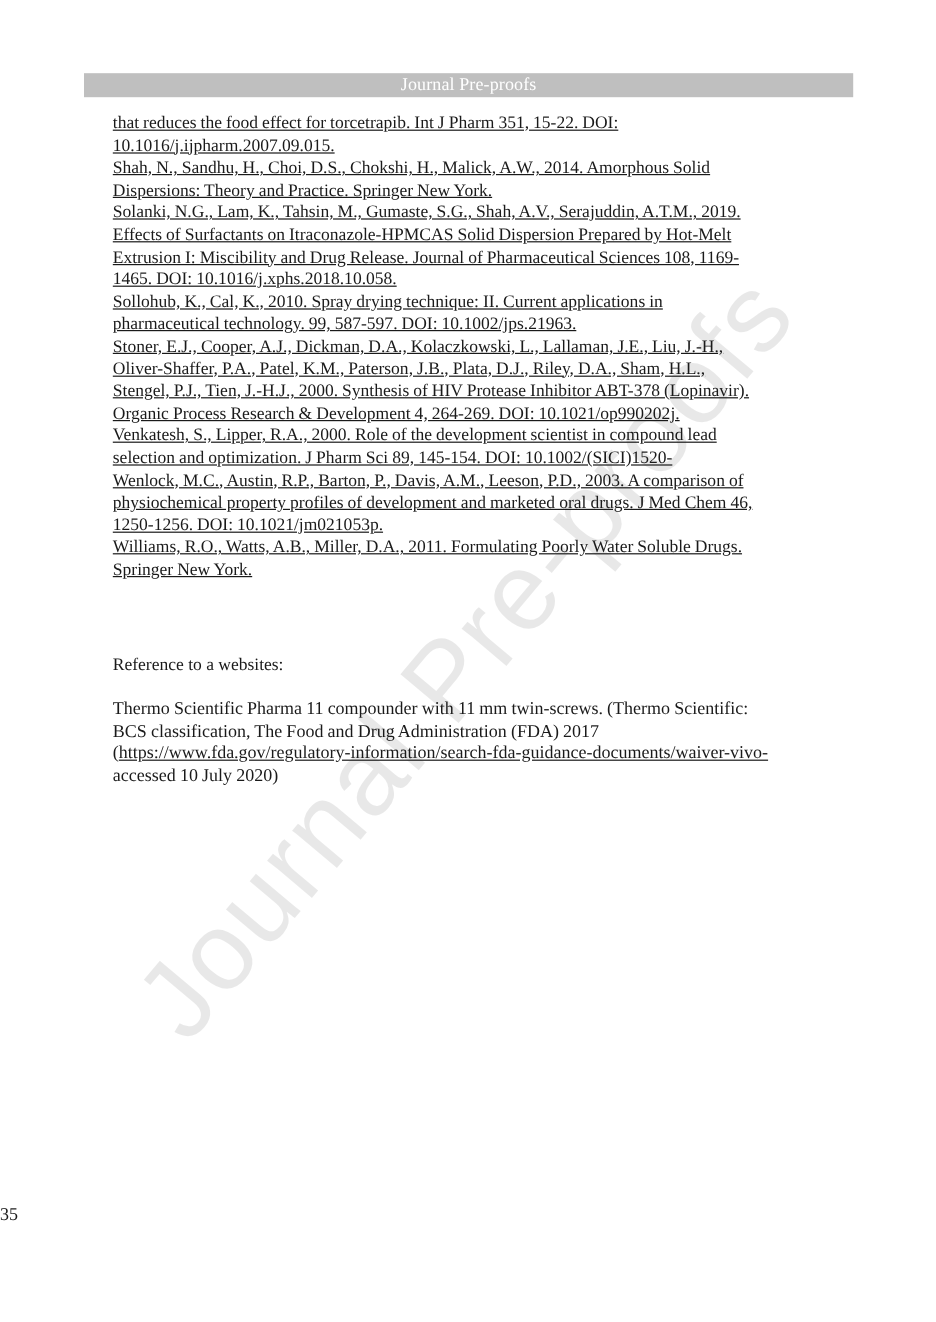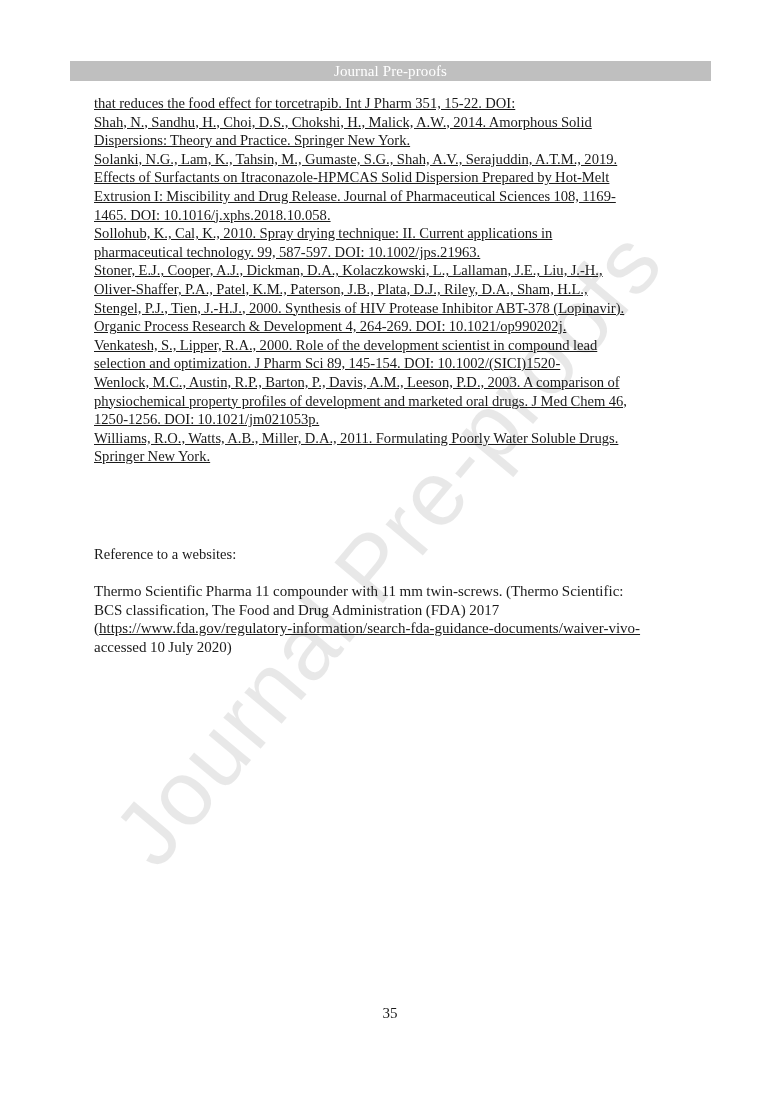--- a/index.html
+++ b/index.html
@@ -68,21 +68,21 @@
     .link {
       text-decoration: underline;
       color: #1a1a1a;
       cursor: pointer;
     }
     .page-number {
       position: absolute;
       left: 0;
       width: 780px;
       top: 1005px;
-      text-align: center;
+      text-align: left;
       font-size: 15px;
     }
     .watermark {
       position: absolute;
       left: 388px;
       top: 548px;
       transform: translate(-50%, -50%) rotate(-50deg);
       font-family: "Liberation Sans", "DejaVu Sans", sans-serif;
       font-size: 92px;
       color: rgba(0,0,0,0.09);
@@ -96,20 +96,21 @@
 <body>
 
 <div class="page">
 
   <div class="watermark">Journal Pre-proofs</div>
 
   <div class="header-bar">Journal Pre-proofs</div>
 
   <div class="content">
     <span class="ref-line">that reduces the food effect for torcetrapib. Int J Pharm 351, 15-22. DOI:</span>
+    <span class="ref-line">10.1016/j.ijpharm.2007.09.015.</span>
     <span class="ref-line">Shah, N., Sandhu, H., Choi, D.S., Chokshi, H., Malick, A.W., 2014. Amorphous Solid</span>
     <span class="ref-line">Dispersions: Theory and Practice. Springer New York.</span>
     <span class="ref-line">Solanki, N.G., Lam, K., Tahsin, M., Gumaste, S.G., Shah, A.V., Serajuddin, A.T.M., 2019.</span>
     <span class="ref-line">Effects of Surfactants on Itraconazole-HPMCAS Solid Dispersion Prepared by Hot-Melt</span>
     <span class="ref-line">Extrusion I: Miscibility and Drug Release. Journal of Pharmaceutical Sciences 108, 1169-</span>
     <span class="ref-line">1465. DOI: 10.1016/j.xphs.2018.10.058.</span>
     <span class="ref-line">Sollohub, K., Cal, K., 2010. Spray drying technique: II. Current applications in</span>
     <span class="ref-line">pharmaceutical technology.  99, 587-597. DOI: 10.1002/jps.21963.</span>
     <span class="ref-line">Stoner, E.J., Cooper, A.J., Dickman, D.A., Kolaczkowski, L., Lallaman, J.E., Liu, J.-H.,</span>
     <span class="ref-line">Oliver-Shaffer, P.A., Patel, K.M., Paterson, J.B., Plata, D.J., Riley, D.A., Sham, H.L.,</span>

